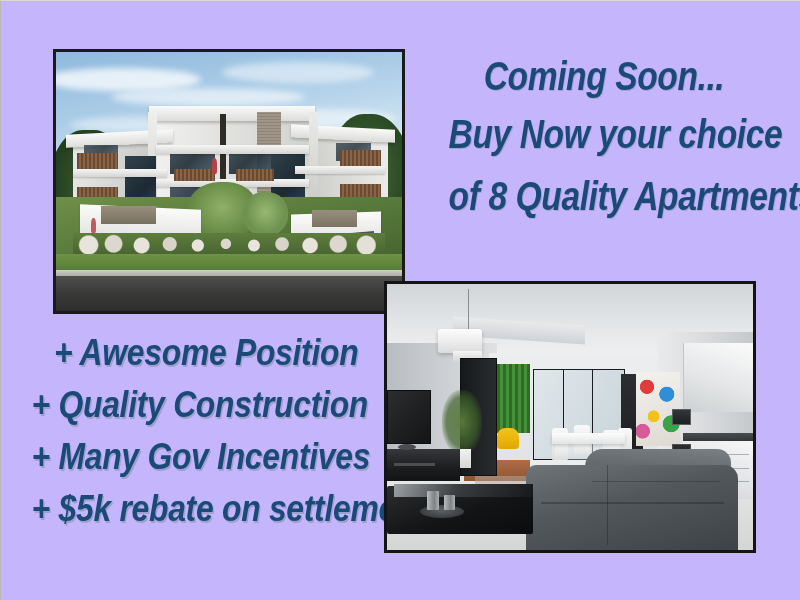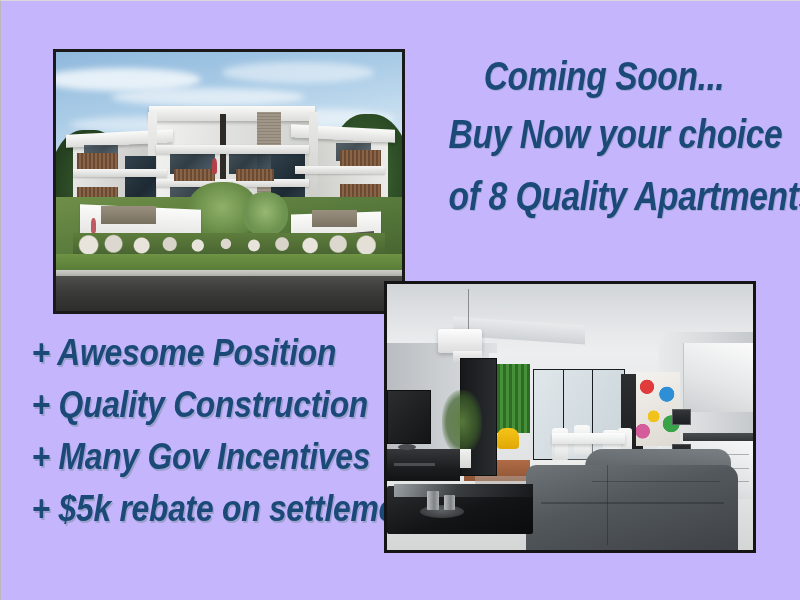--- a/index.html
+++ b/index.html
@@ -33,21 +33,21 @@
     white-space:nowrap;
     text-shadow:1px 1px 0 rgba(120,140,160,0.45);
   }
   .headline .l1 { font-size:40px; line-height:54px; }
   .headline .l2 { font-size:40px; line-height:62px; }
   .headline .l3 { font-size:40px; line-height:62px; }
 
   
   .bullets {
     position:absolute; left:4px; top:326px; width:380px;
-    text-align:left;
+    text-align:right;
     color:#1b4a78;
   }
   .bullets .bline {
     font-weight:bold;
     font-style:italic;
     transform:scaleX(0.86);
     transform-origin:center center;
     white-space:nowrap;
     letter-spacing:-0.3px;
     text-shadow:1.5px 1.5px 0 rgba(120,140,160,0.5);

